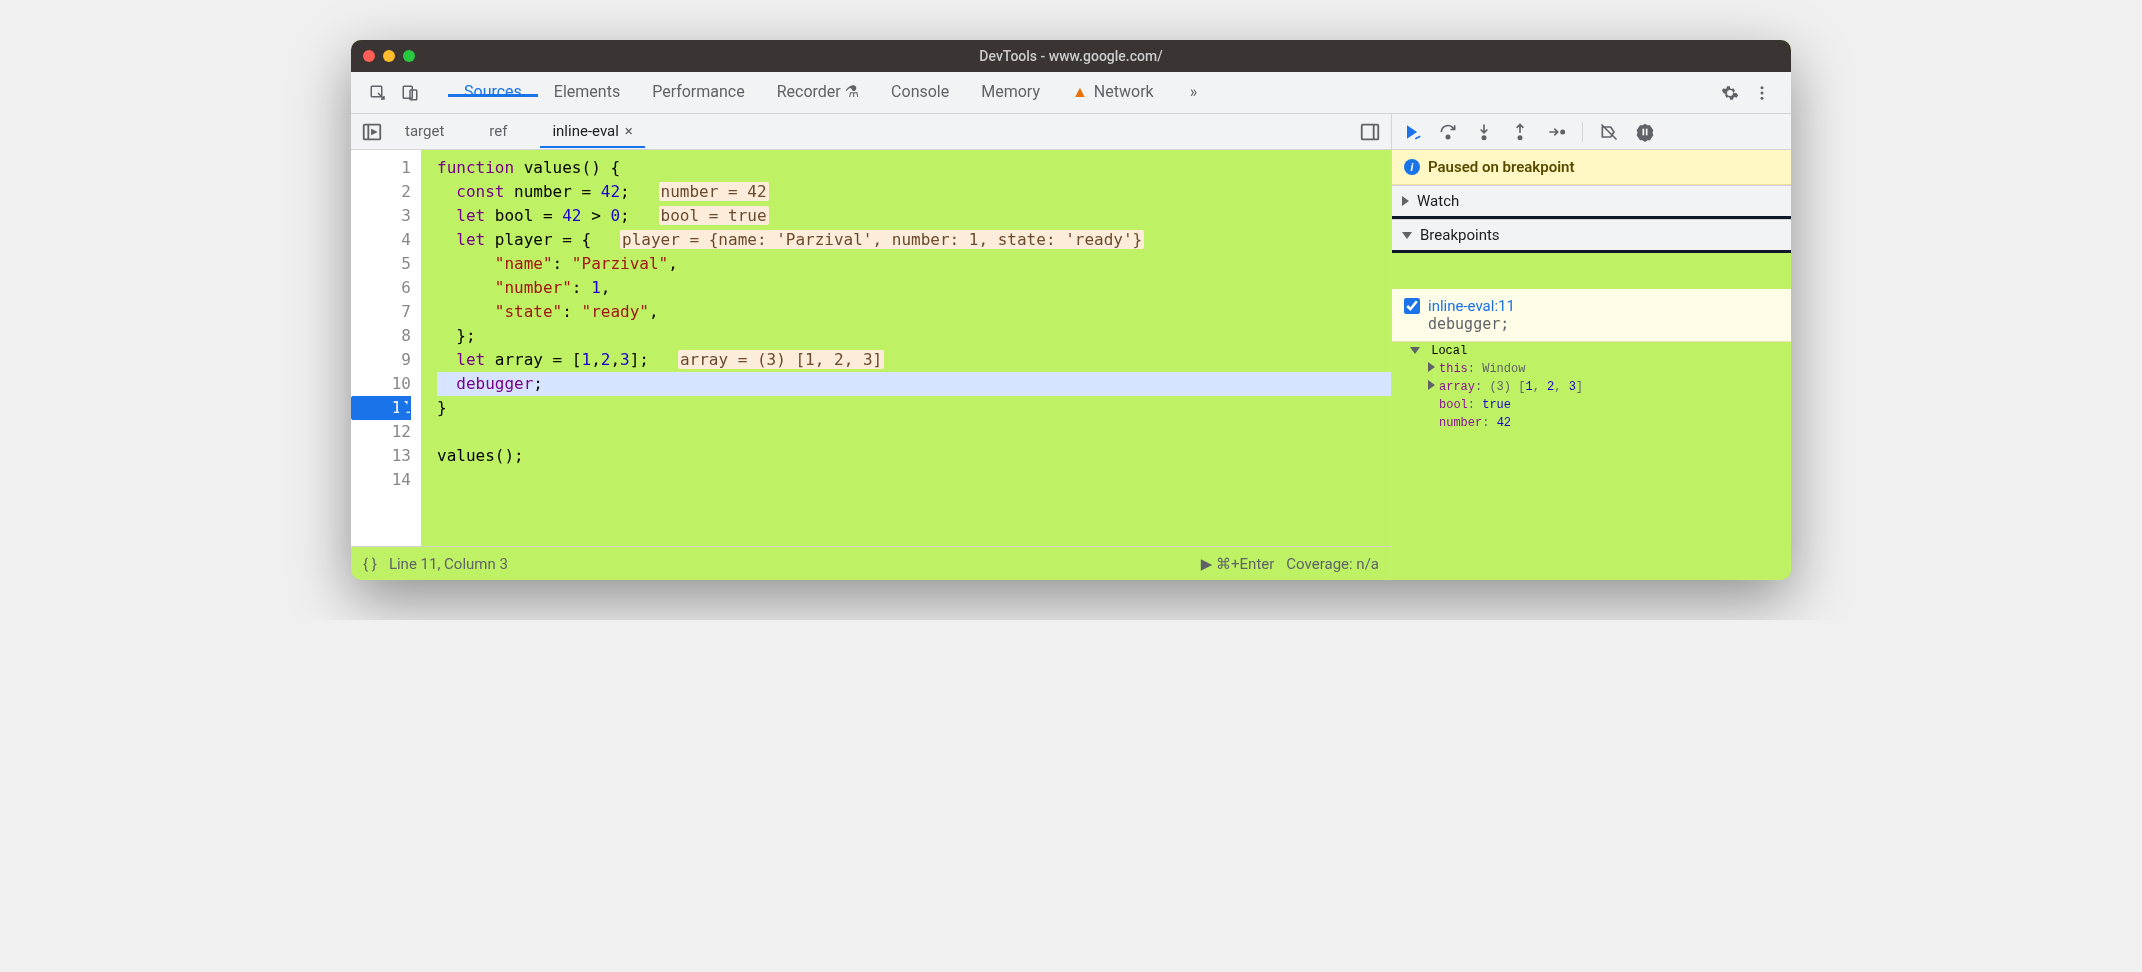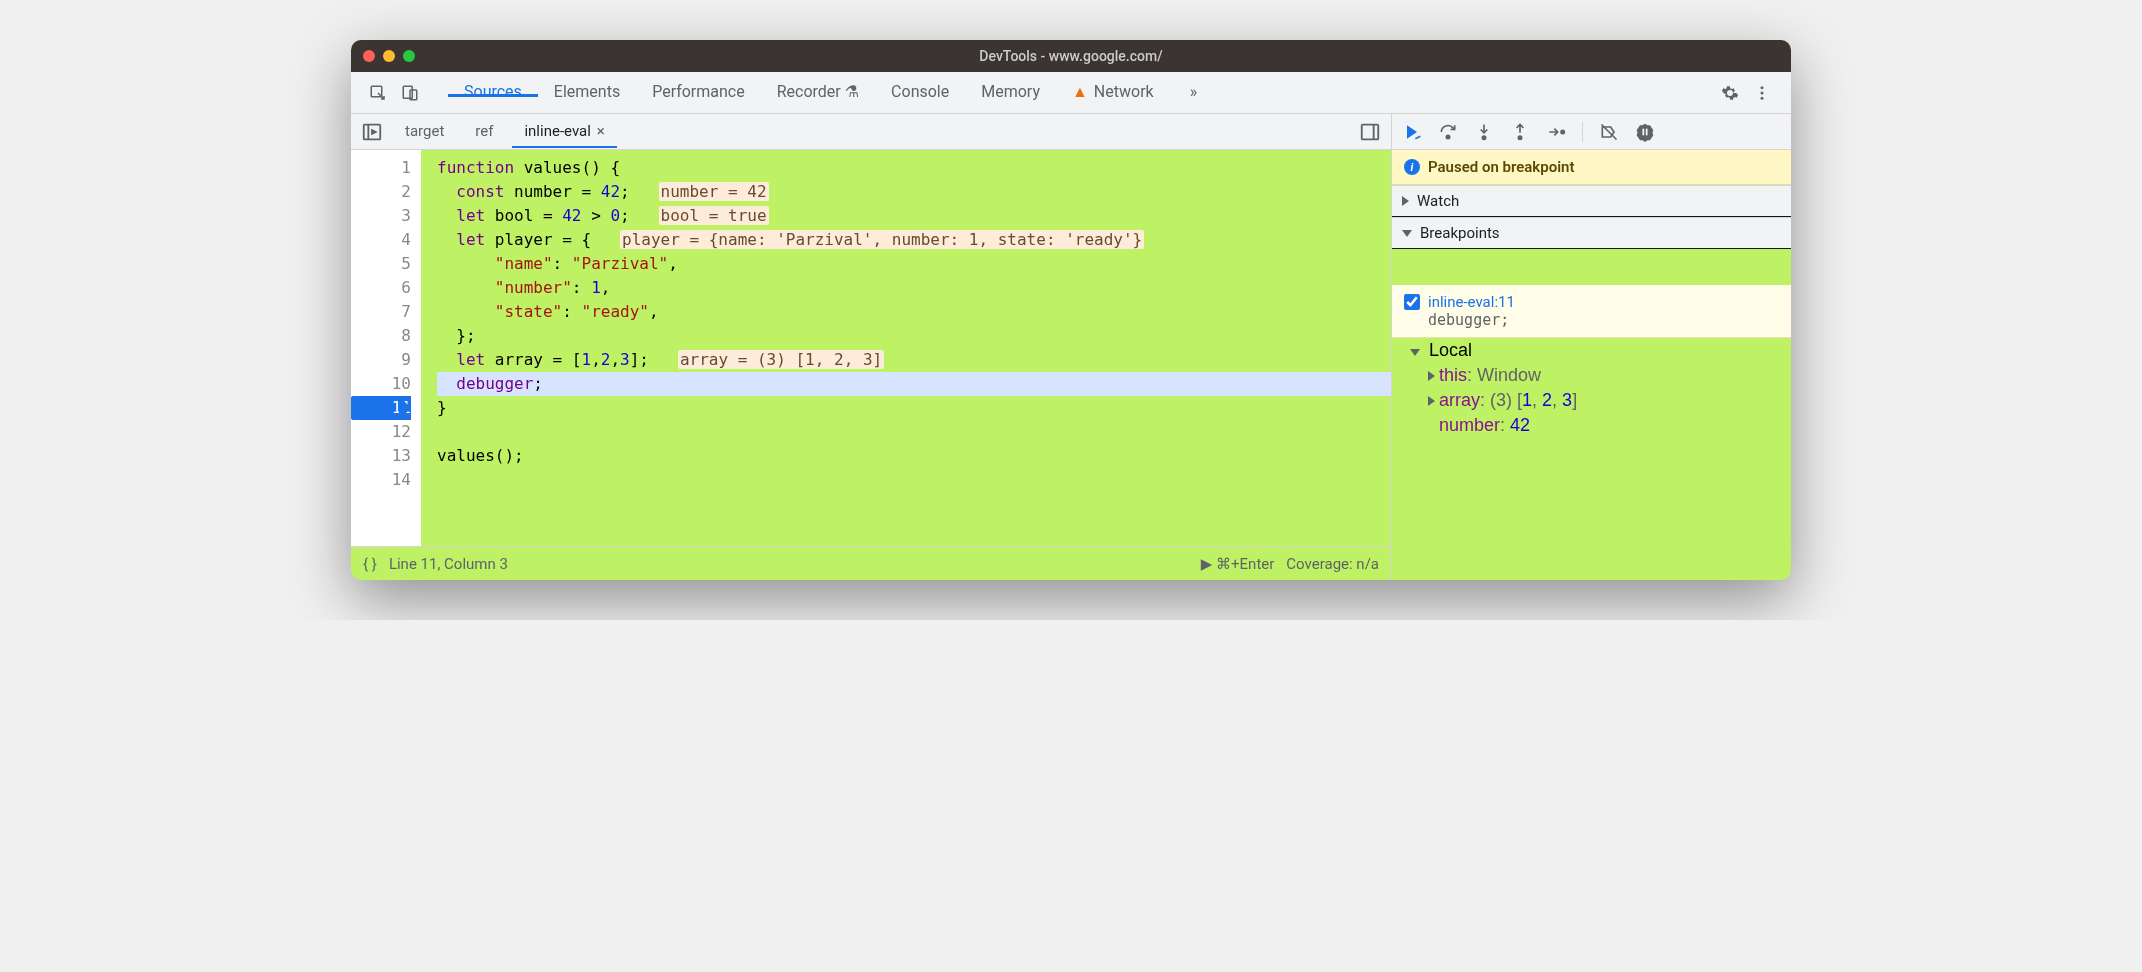--- a/index.html
+++ b/index.html
@@ -154,41 +154,41 @@
   .paused-icon {
     width: 16px; height: 16px; border-radius: 50%;
     background: #1a73e8; color: #fff;
     display: flex; align-items: center; justify-content: center;
     font-size: 11px; font-style: italic; font-weight: bold;
   }
   .section-header {
     background: #f1f3f4;
     padding: 6px 10px;
     border-top: 1px solid #d4d4d4;
-    border-bottom: 1px solid #0f172a;
+    border-bottom: 3px solid #0f172a;
     display: flex;
     align-items: center;
     gap: 4px;
     color: #202124;
     cursor: pointer;
   }
   .tri { width: 0; height: 0; display: inline-block; }
   .tri.right { border-top: 5px solid transparent; border-bottom: 5px solid transparent; border-left: 7px solid #5f6368; margin-right: 4px; }
   .tri.down { border-left: 5px solid transparent; border-right: 5px solid transparent; border-top: 7px solid #5f6368; margin-right: 4px; }
   .bp-item {
     background: #fffde7;
     padding: 8px 12px 8px 12px;
     border-bottom: 1px solid #e8e2b0;
     margin-top: 36px;
   }
   .bp-row1 { display: flex; align-items: center; gap: 8px; }
   .bp-check { width: 16px; height: 16px; accent-color: #1a73e8; }
   .bp-name { color: #1a73e8; }
   .bp-code { margin-left: 24px; color: #5f6368; font-family: Menlo, monospace; }
-  .scope-item { padding: 2px 0 2px 18px; font-family: Liberation Sans, sans-serif; font-size: 18px; }
+  .scope-item { padding: 2px 0 2px 18px; font-family: Liberation Mono, monospace; font-size: 12px; }
   .scope-sub { padding-left: 36px; }
   .scope-key { color: #881391; }
   .scope-val { color: #5f6368; }
   .scope-num { color: #1c00cf; }
   .scope-bool { color: #1c00cf; }
   .arr-bracket { color: #5f6368; }
   svg { width: 100%; height: 100%; }
 </style>
 </head>
 <body>
@@ -247,21 +247,21 @@
 
   <div class="subbar">
     <div class="sub-left">
       <span class="sub-icon">
         <svg viewBox="0 0 24 24" fill="none" stroke="currentColor" stroke-width="2">
             <rect x="3" y="4" width="18" height="16" rx="1"></rect>
             <path d="M8 4v16"></path>
             <path d="M12 10l4 2-4 2z" fill="currentColor"></path>
           </svg>
       </span>
-      <div id="file-tabs" style="display:flex;align-items:center;gap:7px">
+      <div id="file-tabs" style="display:flex;align-items:center;gap:21px">
           <div class="file-tab">target</div>
           <div class="file-tab">ref</div>
           <div class="file-tab active">inline-eval<span class="file-close">×</span></div>
         </div>
       <div class="tab-spacer"></div>
       <span class="sub-icon">
         <svg viewBox="0 0 24 24" fill="none" stroke="currentColor" stroke-width="2">
             <rect x="3" y="4" width="18" height="16" rx="1"></rect>
             <path d="M16 4v16"></path>
           </svg>
@@ -382,18 +382,19 @@
         <div class="bp-code">debugger;</div>
       </div>
 
       <div class="scope-item">
         <span class="tri down"></span>
         <span>Local</span>
       </div>
       <div id="scope-vars">
           <div class="scope-item scope-sub"><span class="tri right"></span><span class="scope-key">this</span><span class="scope-val">: </span><span class="scope-val">Window</span></div>
           <div class="scope-item scope-sub"><span class="tri right"></span><span class="scope-key">array</span><span class="scope-val">: </span><span class="scope-val">(3) </span><span class="arr-bracket">[</span><span class="scope-num">1</span><span class="arr-bracket">, </span><span class="scope-num">2</span><span class="arr-bracket">, </span><span class="scope-num">3</span><span class="arr-bracket">]</span></div>
+          <div class="scope-item scope-sub"><span style="display:inline-block;width:11px"></span><span class="scope-key">bool</span><span class="scope-val">: </span><span class="scope-bool">true</span></div>
           <div class="scope-item scope-sub"><span style="display:inline-block;width:11px"></span><span class="scope-key">number</span><span class="scope-val">: </span><span class="scope-num">42</span></div>
         </div>
     </div>
   </div>
 
 </div>
 
 </body></html>

